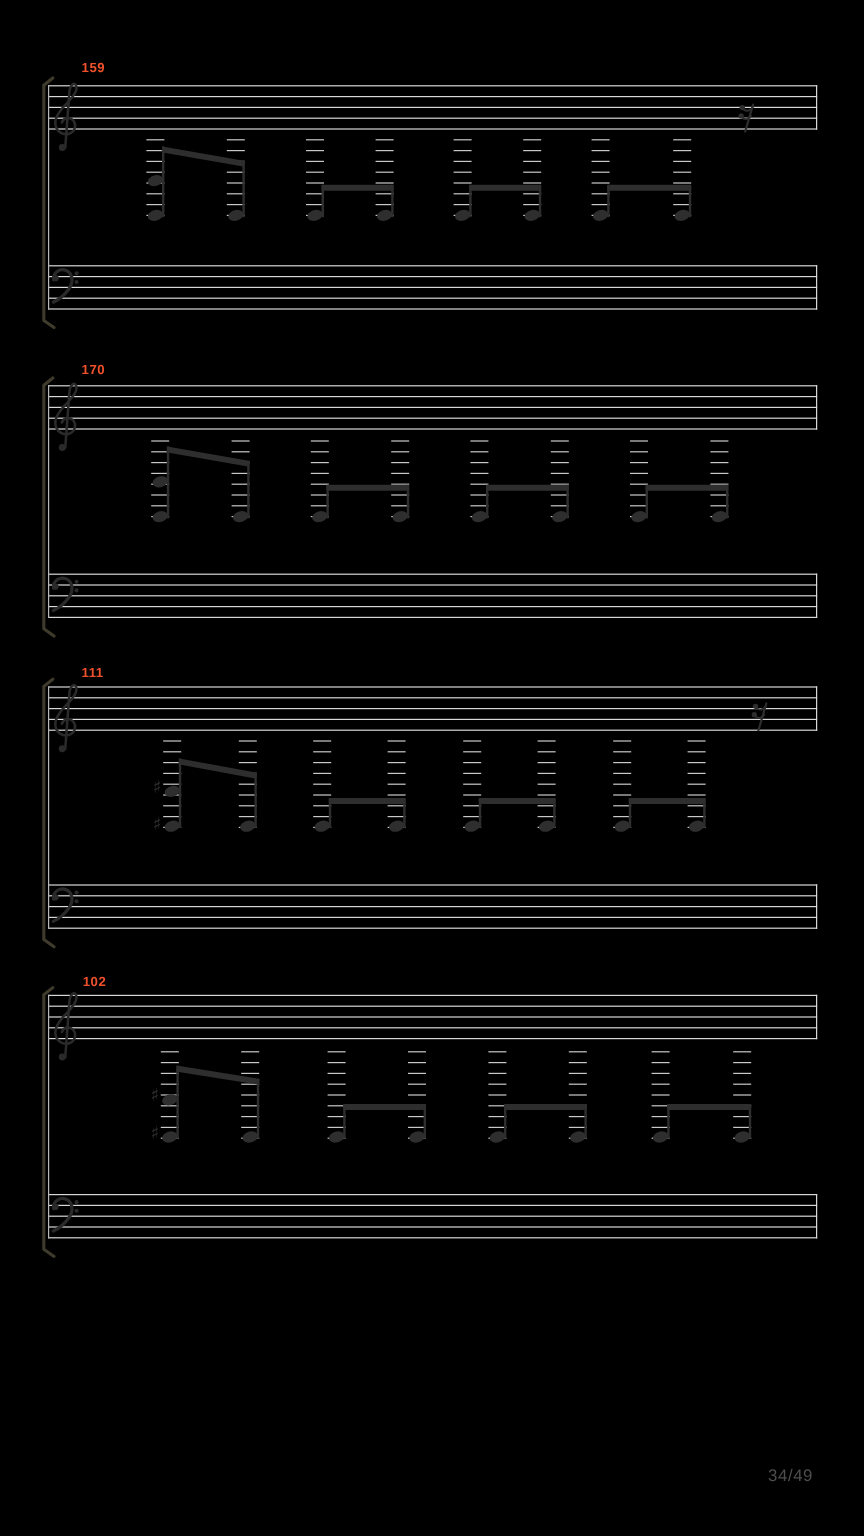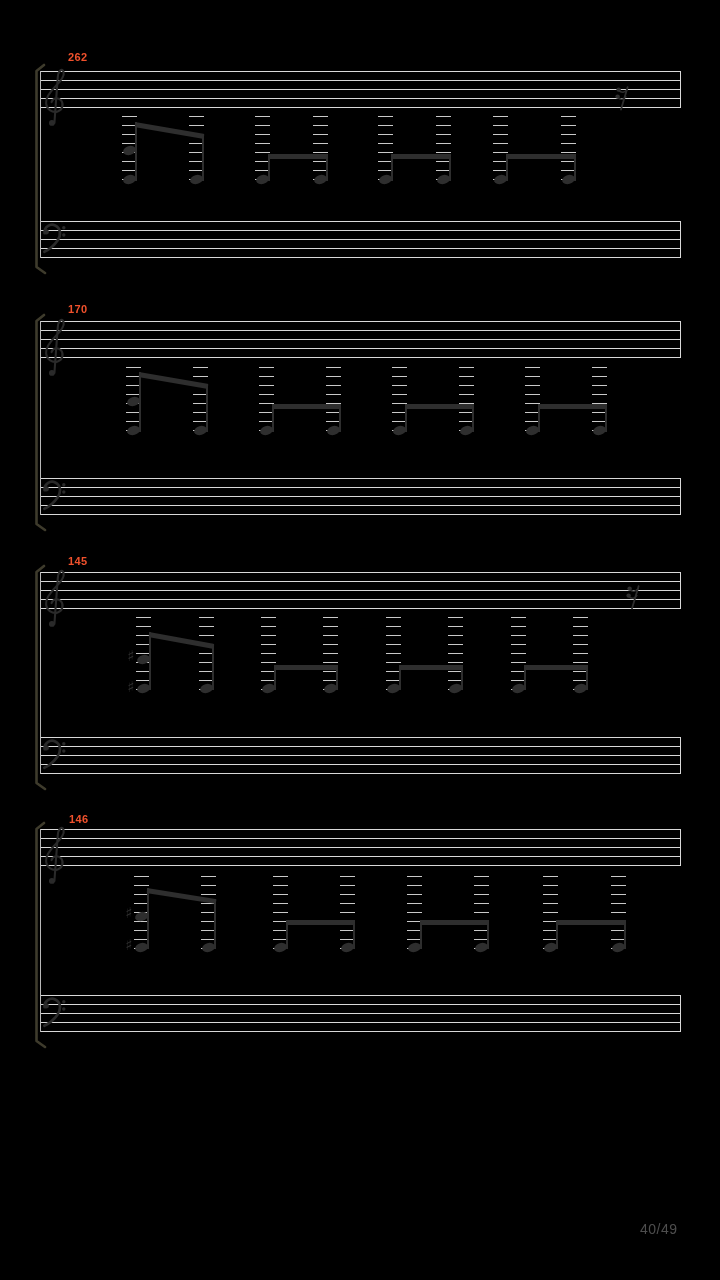--- a/index.html
+++ b/index.html
@@ -16,21 +16,21 @@
   .barline{background:var(--staff,#d8d8d8);width:1px;}
   .startline{background:var(--startline,#b9b9b9);width:1px;}
   #page-indicator{position:absolute;left:640px;top:1221px;font-size:14px;
                   color:var(--pageind,#4e4e4e);letter-spacing:.5px;
                   font-family:"Liberation Sans",sans-serif;}
 </style>
 </head>
 <body>
 
 <div id="score">
-  <div id="page-indicator">40/49</div>
+  <div id="page-indicator">34/49</div>
 <div class="abs " style="left: 0px; top: 51px; width: 720px; height: 226px;"></div>
     <div class="abs staff-line" style="left: 40px; top: 71px; width: 641px;"></div>
     <div class="abs staff-line" style="left: 40px; top: 80px; width: 641px;"></div>
     <div class="abs staff-line" style="left: 40px; top: 89px; width: 641px;"></div>
     <div class="abs staff-line" style="left: 40px; top: 98px; width: 641px;"></div>
     <div class="abs staff-line" style="left: 40px; top: 107px; width: 641px;"></div>
     <div class="abs staff-line" style="left: 40px; top: 221px; width: 641px;"></div>
     <div class="abs staff-line" style="left: 40px; top: 230px; width: 641px;"></div>
     <div class="abs staff-line" style="left: 40px; top: 239px; width: 641px;"></div>
     <div class="abs staff-line" style="left: 40px; top: 248px; width: 641px;"></div>
@@ -44,21 +44,21 @@
     <svg viewBox="0 0 24 64" class="abs" style="left: 42px; top: 64px; width: 24px; height: 64px; overflow: visible;">
       <path d="M 12.4 59 L 15.8 13 C 16.2 6.6 20.4 3.4 21.6 8 C 22.6 11.9 19.4 16.4 14 21.8 C 7.6 28.2 3.6 33.6 4.1 39.2 C 4.7 45.6 10.5 49.1 15.7 47.4 C 20.6 45.8 22 40 19.1 36.4 C 16.3 33 11.1 33.7 9.5 38.1" stroke="#2a2a2a" stroke-width="2.1" fill="none" stroke-linecap="round" stroke-linejoin="round"></path>
       <circle cx="9.9" cy="58.9" r="2.9" fill="#2a2a2a"></circle>
     </svg>
     <svg viewBox="0 0 26 38" class="abs" style="left: 42px; top: 222px; width: 26px; height: 38px; overflow: visible;">
       <path d="M 2.6 11.2 C 2 4.8 8.2 1.2 13.2 3.4 C 18.6 5.8 19.6 12.8 15.4 18.8 C 12.2 23.4 7.2 27.6 2.4 29.8" stroke="#2a2a2a" stroke-width="2.7" fill="none" stroke-linecap="round" stroke-linejoin="round"></path>
       <circle cx="4.3" cy="9.8" r="2.6" fill="#2a2a2a"></circle>
       <circle cx="21.8" cy="5.8" r="1.7" fill="#2a2a2a"></circle>
       <circle cx="21.8" cy="13" r="1.7" fill="#2a2a2a"></circle>
     </svg>
-    <div class="abs mnum" style="left: 68px; top: 52px;">262</div>
+    <div class="abs mnum" style="left: 68px; top: 52px;">159</div>
     <div class="abs ledger" style="left: 121.5px; top: 116px; width: 15px;"></div>
     <div class="abs ledger" style="left: 121.5px; top: 125px; width: 15px;"></div>
     <div class="abs ledger" style="left: 121.5px; top: 134px; width: 15px;"></div>
     <div class="abs ledger" style="left: 121.5px; top: 143px; width: 15px;"></div>
     <div class="abs ledger" style="left: 121.5px; top: 152px; width: 15px;"></div>
     <div class="abs ledger" style="left: 121.5px; top: 161px; width: 15px;"></div>
     <div class="abs ledger" style="left: 121.5px; top: 170px; width: 15px;"></div>
     <div class="abs ledger" style="left: 121.5px; top: 179px; width: 15px;"></div>
     <div class="abs ledger" style="left: 188.5px; top: 116px; width: 15px;"></div>
     <div class="abs ledger" style="left: 188.5px; top: 125px; width: 15px;"></div>
@@ -277,21 +277,21 @@
     <svg viewBox="0 0 24 64" class="abs" style="left: 42px; top: 565px; width: 24px; height: 64px; overflow: visible;">
       <path d="M 12.4 59 L 15.8 13 C 16.2 6.6 20.4 3.4 21.6 8 C 22.6 11.9 19.4 16.4 14 21.8 C 7.6 28.2 3.6 33.6 4.1 39.2 C 4.7 45.6 10.5 49.1 15.7 47.4 C 20.6 45.8 22 40 19.1 36.4 C 16.3 33 11.1 33.7 9.5 38.1" stroke="#2a2a2a" stroke-width="2.1" fill="none" stroke-linecap="round" stroke-linejoin="round"></path>
       <circle cx="9.9" cy="58.9" r="2.9" fill="#2a2a2a"></circle>
     </svg>
     <svg viewBox="0 0 26 38" class="abs" style="left: 42px; top: 738px; width: 26px; height: 38px; overflow: visible;">
       <path d="M 2.6 11.2 C 2 4.8 8.2 1.2 13.2 3.4 C 18.6 5.8 19.6 12.8 15.4 18.8 C 12.2 23.4 7.2 27.6 2.4 29.8" stroke="#2a2a2a" stroke-width="2.7" fill="none" stroke-linecap="round" stroke-linejoin="round"></path>
       <circle cx="4.3" cy="9.8" r="2.6" fill="#2a2a2a"></circle>
       <circle cx="21.8" cy="5.8" r="1.7" fill="#2a2a2a"></circle>
       <circle cx="21.8" cy="13" r="1.7" fill="#2a2a2a"></circle>
     </svg>
-    <div class="abs mnum" style="left: 68px; top: 556px;">145</div>
+    <div class="abs mnum" style="left: 68px; top: 556px;">111</div>
     <div class="abs ledger" style="left: 135.5px; top: 617px; width: 15px;"></div>
     <div class="abs ledger" style="left: 135.5px; top: 626px; width: 15px;"></div>
     <div class="abs ledger" style="left: 135.5px; top: 635px; width: 15px;"></div>
     <div class="abs ledger" style="left: 135.5px; top: 644px; width: 15px;"></div>
     <div class="abs ledger" style="left: 135.5px; top: 653px; width: 15px;"></div>
     <div class="abs ledger" style="left: 135.5px; top: 662px; width: 15px;"></div>
     <div class="abs ledger" style="left: 135.5px; top: 671px; width: 15px;"></div>
     <div class="abs ledger" style="left: 135.5px; top: 680px; width: 15px;"></div>
     <div class="abs ledger" style="left: 135.5px; top: 689px; width: 15px;"></div>
     <div class="abs ledger" style="left: 198.5px; top: 617px; width: 15px;"></div>
@@ -407,21 +407,21 @@
     <svg viewBox="0 0 24 64" class="abs" style="left: 42px; top: 822px; width: 24px; height: 64px; overflow: visible;">
       <path d="M 12.4 59 L 15.8 13 C 16.2 6.6 20.4 3.4 21.6 8 C 22.6 11.9 19.4 16.4 14 21.8 C 7.6 28.2 3.6 33.6 4.1 39.2 C 4.7 45.6 10.5 49.1 15.7 47.4 C 20.6 45.8 22 40 19.1 36.4 C 16.3 33 11.1 33.7 9.5 38.1" stroke="#2a2a2a" stroke-width="2.1" fill="none" stroke-linecap="round" stroke-linejoin="round"></path>
       <circle cx="9.9" cy="58.9" r="2.9" fill="#2a2a2a"></circle>
     </svg>
     <svg viewBox="0 0 26 38" class="abs" style="left: 42px; top: 996px; width: 26px; height: 38px; overflow: visible;">
       <path d="M 2.6 11.2 C 2 4.8 8.2 1.2 13.2 3.4 C 18.6 5.8 19.6 12.8 15.4 18.8 C 12.2 23.4 7.2 27.6 2.4 29.8" stroke="#2a2a2a" stroke-width="2.7" fill="none" stroke-linecap="round" stroke-linejoin="round"></path>
       <circle cx="4.3" cy="9.8" r="2.6" fill="#2a2a2a"></circle>
       <circle cx="21.8" cy="5.8" r="1.7" fill="#2a2a2a"></circle>
       <circle cx="21.8" cy="13" r="1.7" fill="#2a2a2a"></circle>
     </svg>
-    <div class="abs mnum" style="left: 69px; top: 814px;">146</div>
+    <div class="abs mnum" style="left: 69px; top: 814px;">102</div>
     <div class="abs ledger" style="left: 133.5px; top: 876px; width: 15px;"></div>
     <div class="abs ledger" style="left: 133.5px; top: 885px; width: 15px;"></div>
     <div class="abs ledger" style="left: 133.5px; top: 894px; width: 15px;"></div>
     <div class="abs ledger" style="left: 133.5px; top: 903px; width: 15px;"></div>
     <div class="abs ledger" style="left: 133.5px; top: 912px; width: 15px;"></div>
     <div class="abs ledger" style="left: 133.5px; top: 921px; width: 15px;"></div>
     <div class="abs ledger" style="left: 133.5px; top: 930px; width: 15px;"></div>
     <div class="abs ledger" style="left: 133.5px; top: 939px; width: 15px;"></div>
     <div class="abs ledger" style="left: 133.5px; top: 948px; width: 15px;"></div>
     <div class="abs ledger" style="left: 200.5px; top: 876px; width: 15px;"></div>

